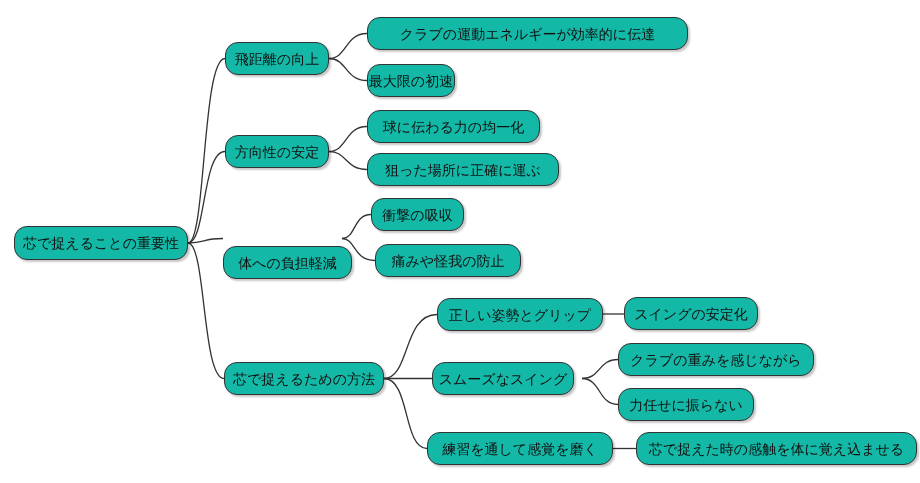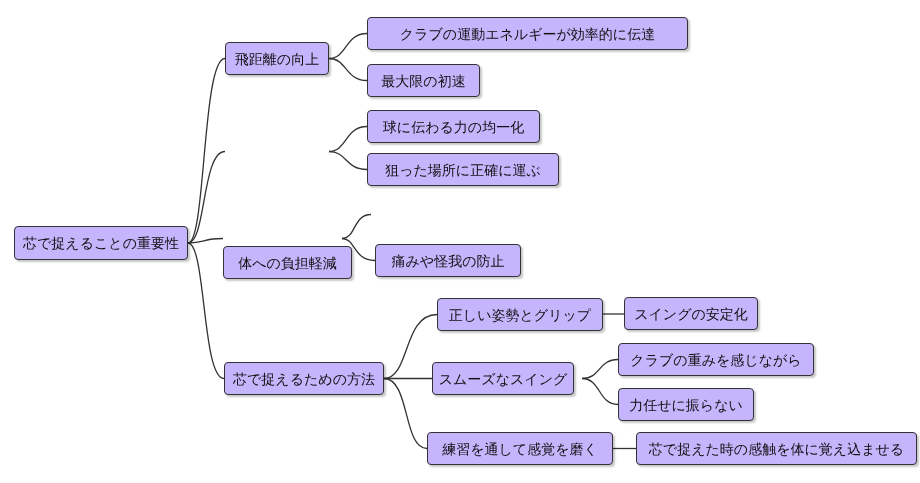--- a/index.html
+++ b/index.html
@@ -27,23 +27,23 @@
     fill: none;
     stroke: #333333;
     stroke-width: 1.3;
   }
   .node {
     position: absolute;
     box-sizing: border-box;
     display: flex;
     align-items: center;
     justify-content: center;
-    background: #c4b5fd;
+    background: #14b8a6;
     border: 1.5px solid #333333;
-    border-radius: 4px;
+    border-radius: 13px;
     box-shadow: 2px 2px 2px rgba(0,0,0,0.22);
     font-size: 14px;
     line-height: 1;
     color: #111111;
     white-space: nowrap;
     padding: 0 14px;
   }
 </style>
 </head>
 <body>
@@ -73,26 +73,28 @@
     <path d="M603,314 L624,314"></path>
     <path d="M582,378.5 C601,378.5 598,359.5 618,359.5"></path>
     <path d="M582,378.5 C601,378.5 598,404.5 618,404.5"></path>
     <path d="M613,448.5 L636,448.5"></path>
   </svg>
 
   <div class="node" style="left:14px; top:226px; width:174px; height:34px;">芯で捉えることの重要性</div>
 
   <div class="node" style="left:225px; top:42px; width:104px; height:33px;">飛距離の向上</div>
   <div class="node" style="left:367px; top:17px; width:321px; height:33px;">クラブの運動エネルギーが効率的に伝達</div>
-  <div class="node" style="left:367px; top:64px; width:113px; height:33px;">最大限の初速</div>
+  <div class="node" style="left:367px; top:64px; width:88px; height:33px;">最大限の初速</div>
 
+  <div class="node" style="left:225px; top:135px; width:104px; height:33px;">方向性の安定</div>
   <div class="node" style="left:367px; top:110px; width:173px; height:33px;text-align:right;">球に伝わる力の均一化</div>
   <div class="node" style="left:367px; top:153px; width:192px; height:33px;">狙った場所に正確に運ぶ</div>
 
   <div class="node" style="left:223px; top:222px; width:129px; height:33px;margin-top:24px;">体への負担軽減</div>
+  <div class="node" style="left:371px; top:198px; width:93px; height:33px;">衝撃の吸収</div>
   <div class="node" style="left:375px; top:244px; width:146px; height:33px;">痛みや怪我の防止</div>
 
   <div class="node" style="left:224px; top:362px; width:160px; height:33px;">芯で捉えるための方法</div>
   <div class="node" style="left:437px; top:298px; width:166px; height:33px;">正しい姿勢とグリップ</div>
   <div class="node" style="left:624px; top:297px; width:134px; height:33px;">スイングの安定化</div>
   <div class="node" style="left:432px; top:362px; width:142px; height:33px;">スムーズなスイング</div>
   <div class="node" style="left:618px; top:343px; width:196px; height:33px;">クラブの重みを感じながら</div>
   <div class="node" style="left:618px; top:388px; width:136px; height:33px;">力任せに振らない</div>
   <div class="node" style="left:427px; top:432px; width:186px; height:33px;text-align:right;">練習を通して感覚を磨く</div>
   <div class="node" style="left:636px; top:432px; width:281px; height:33px;">芯で捉えた時の感触を体に覚え込ませる</div>

